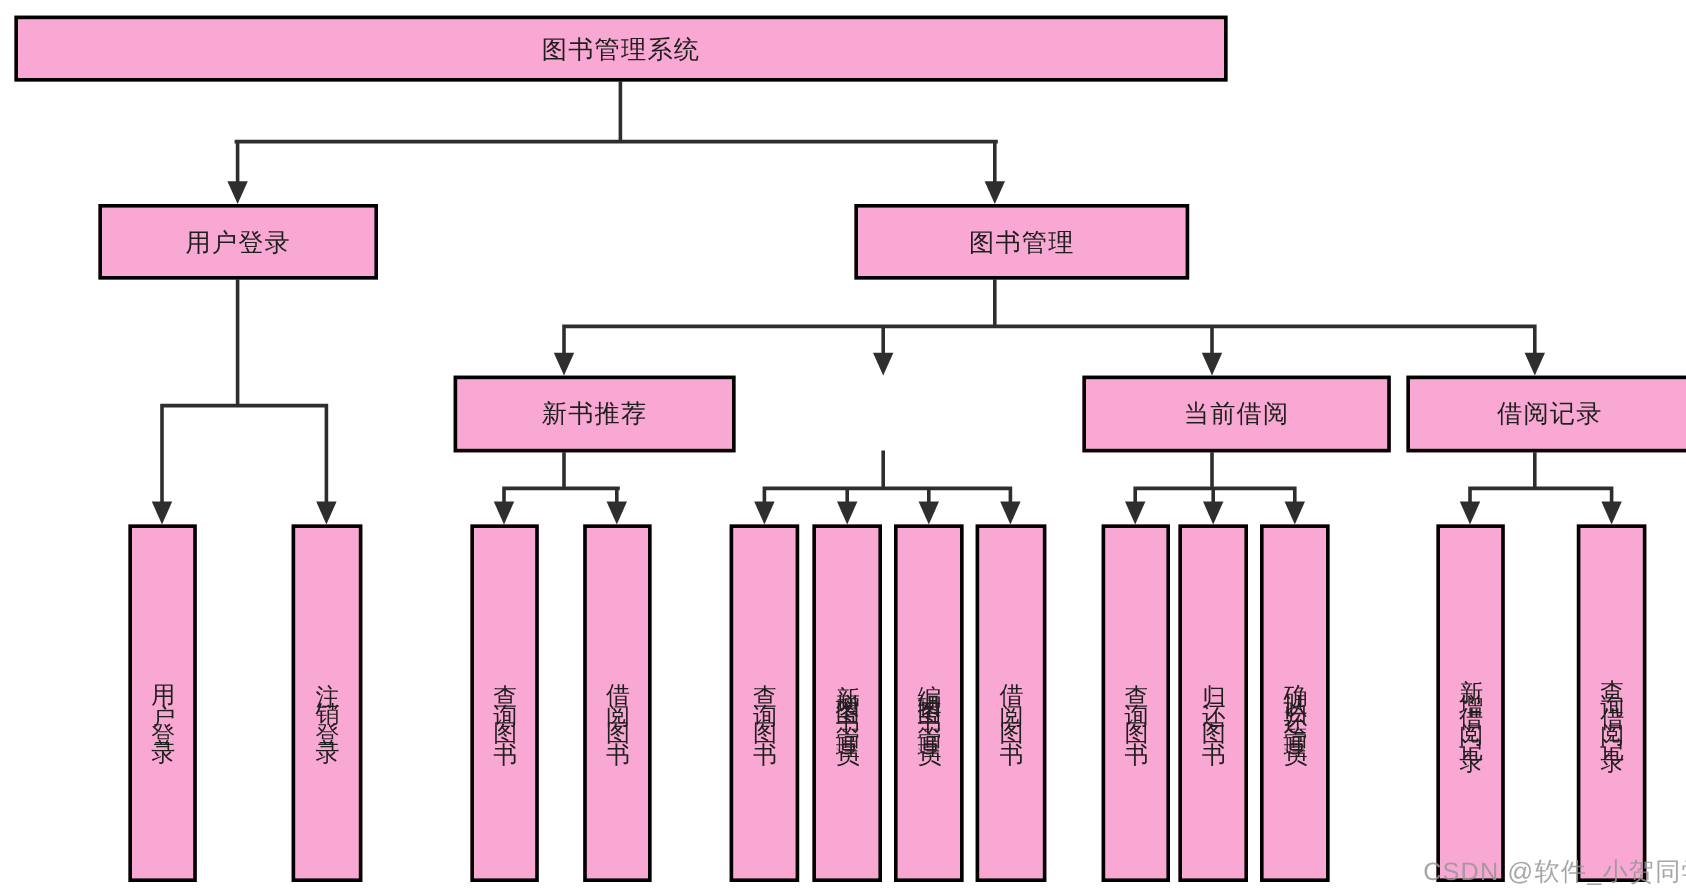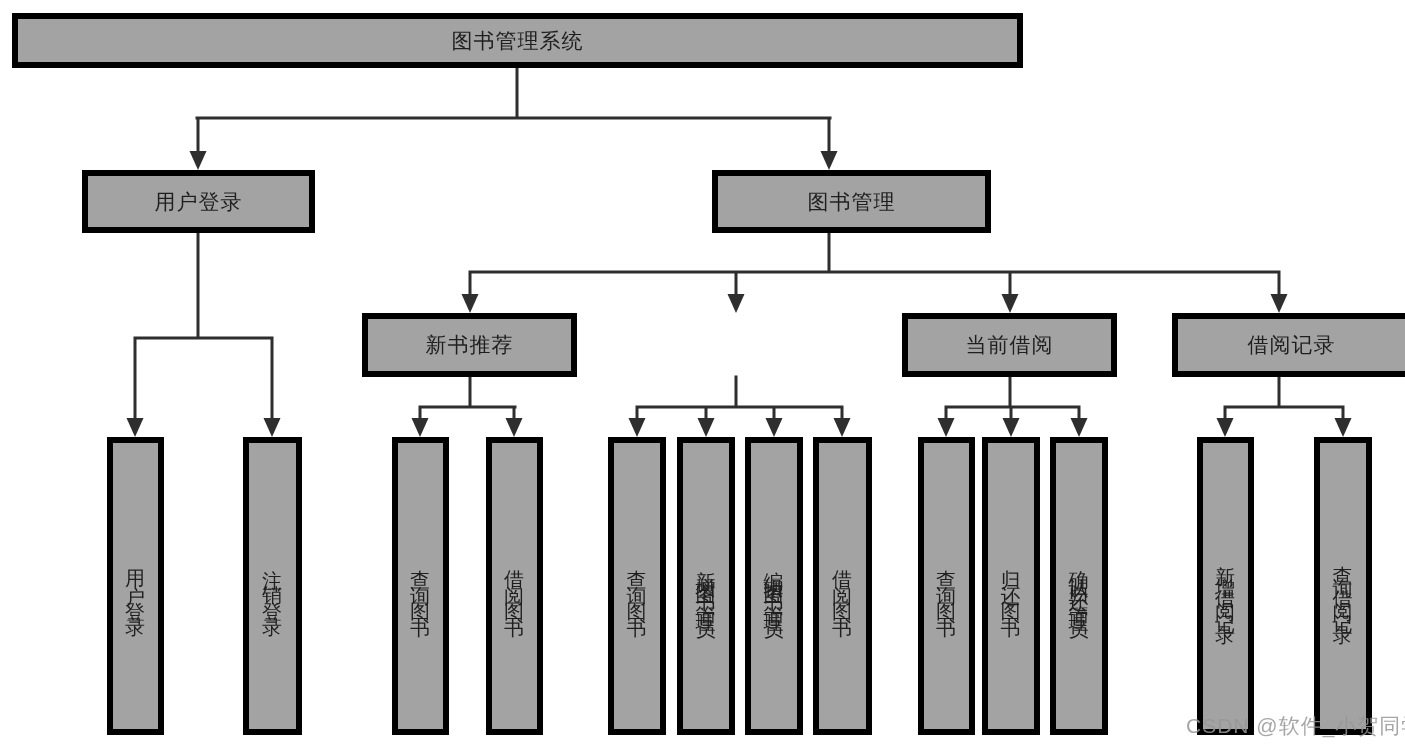--- a/index.html
+++ b/index.html
@@ -18,22 +18,22 @@
   #connectors {
     position: absolute;
     left: 0;
     top: 0;
     width: 1405px;
     height: 747px;
   }
   .node {
     position: absolute;
     box-sizing: border-box;
-    border: 6px solid #000000;
-    background: #a3a3a3;
+    border: 3px solid #000000;
+    background: #f9a8d4;
     display: flex;
     align-items: center;
     justify-content: center;
     color: #1f1f1f;
   }
   .node.h span {
     font-size: 21px;
     letter-spacing: 1px;
     white-space: nowrap;
   }
@@ -106,24 +106,24 @@
     <span>图书管理系统</span>
   </div>
 
   <div class="node h" style="left:82px; top:170px; width:233px; height:63px;">
     <span>用户登录</span>
   </div>
   <div class="node h" style="left:712px; top:170px; width:279px; height:63px;">
     <span>图书管理</span>
   </div>
 
-  <div class="node h" style="left:362px; top:313px; width:215px; height:64px;text-align:center;">
+  <div class="node h" style="left:378px; top:313px; width:235px; height:64px;text-align:center;">
     <span>新书推荐</span>
   </div>
-  <div class="node h" style="left:902px; top:313px; width:215px; height:64px;">
+  <div class="node h" style="left:902px; top:313px; width:257px; height:64px;">
     <span>当前借阅</span>
   </div>
   <div class="node h" style="left:1172px; top:313px; width:239px; height:64px;">
     <span>借阅记录</span>
   </div>
 
   <div class="node v" style="left:107px; top:437px; width:57px; height:298px;">
     <span class="short">用户登录</span>
   </div>
   <div class="node v" style="left:243px; top:437px; width:59px; height:298px;">

